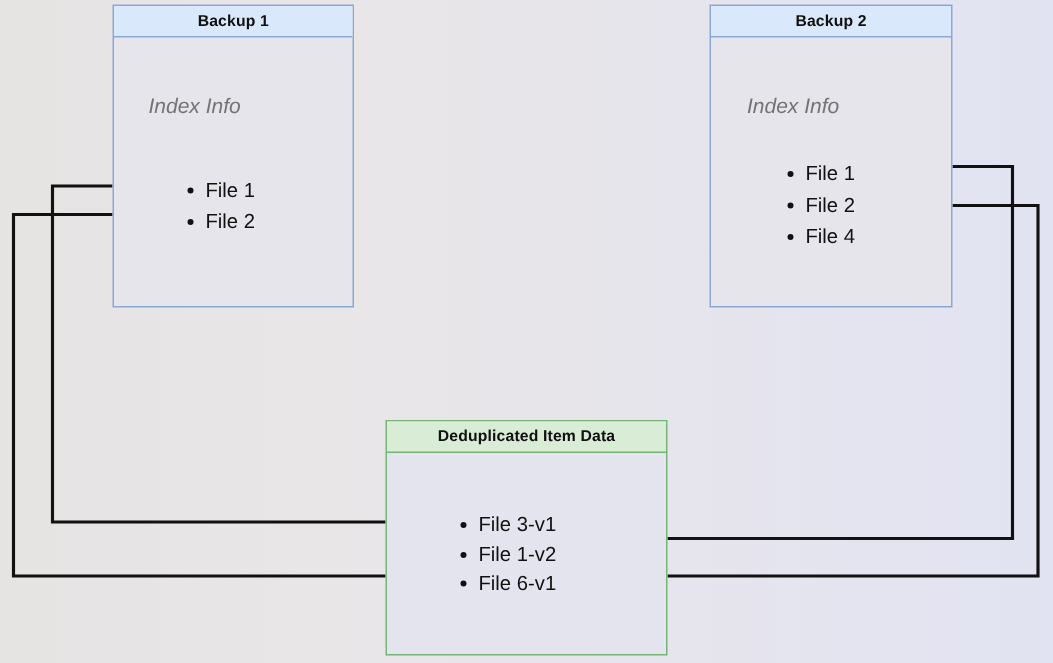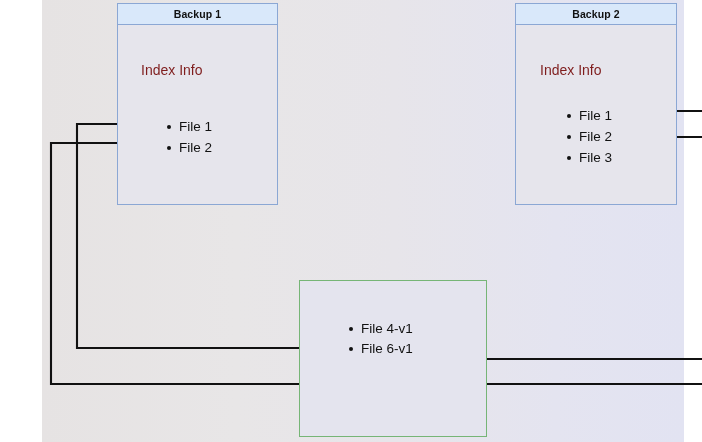--- a/index.html
+++ b/index.html
@@ -7,24 +7,23 @@
     padding: 0;
   }
   body {
     width: 702px;
     height: 442px;
     font-family: "Liberation Sans", sans-serif;
     overflow: hidden;
   }
   #canvas {
     position: relative;
-    width: 642px;
+    width: 702px;
     height: 442px;
     background: linear-gradient(to right, #e6e3e3 0%, #e8e6e7 30%, #e7e5ea 55%, #e4e4f0 80%, #e2e3f2 100%);
-    margin-left: 42px;
   }
   .svg-layer {
     position: absolute;
     left: 0;
     top: 0;
     width: 702px;
     height: 442px;
     pointer-events: none;
   }
   .box {
@@ -54,22 +53,23 @@
     background: #d8ecd6;
     border-bottom-color: #76b576;
   }
   .box-body {
     position: relative;
     width: 100%;
   }
   .index-label {
     position: absolute;
     font-size: 14px;
-    color: #7f1d1d;
+    color: #737373;
     white-space: nowrap;
+    font-style: italic;
   }
   .file-list {
     position: absolute;
     margin: 0;
     padding: 0;
     list-style: none;
   }
   .file-list li {
     position: relative;
     font-size: 13.5px;
@@ -127,27 +127,29 @@
     </div>
   </div>
 
   <div class="box" style="left:473px; top:3px; width:162px; height:202px;text-align:right;">
     <div class="box-header">Backup 2</div>
     <div class="box-body" style="height:178px;">
       <div class="index-label" style="left:24px; top:37px;">Index Info</div>
       <ul class="file-list" style="left:50px; top:80px;">
         <li>File 1</li>
         <li>File 2</li>
-        <li>File 3</li>
+        <li>File 4</li>
       </ul>
     </div>
   </div>
 
   <div class="box green" style="left:257px; top:280px; width:188px; height:157px;">
+    <div class="box-header">Deduplicated Item Data</div>
     <div class="box-body" style="height:133px;">
       <ul class="file-list dedup-list" style="left:48px; top:38px;">
-        <li>File 4-v1</li>
+        <li>File 3-v1</li>
+        <li>File 1-v2</li>
         <li>File 6-v1</li>
       </ul>
     </div>
   </div>
 
 </div>
 
 </body></html>

